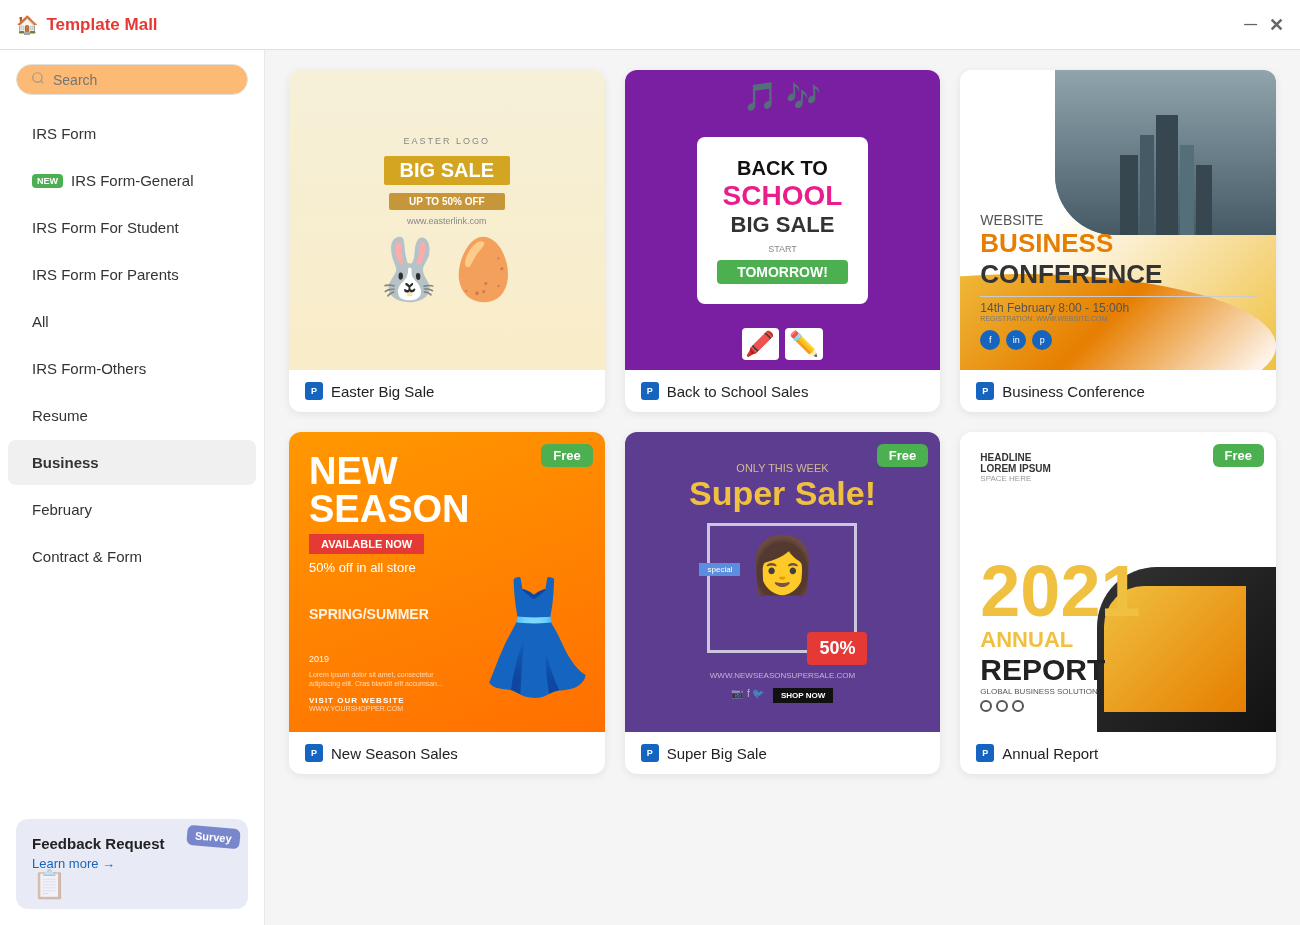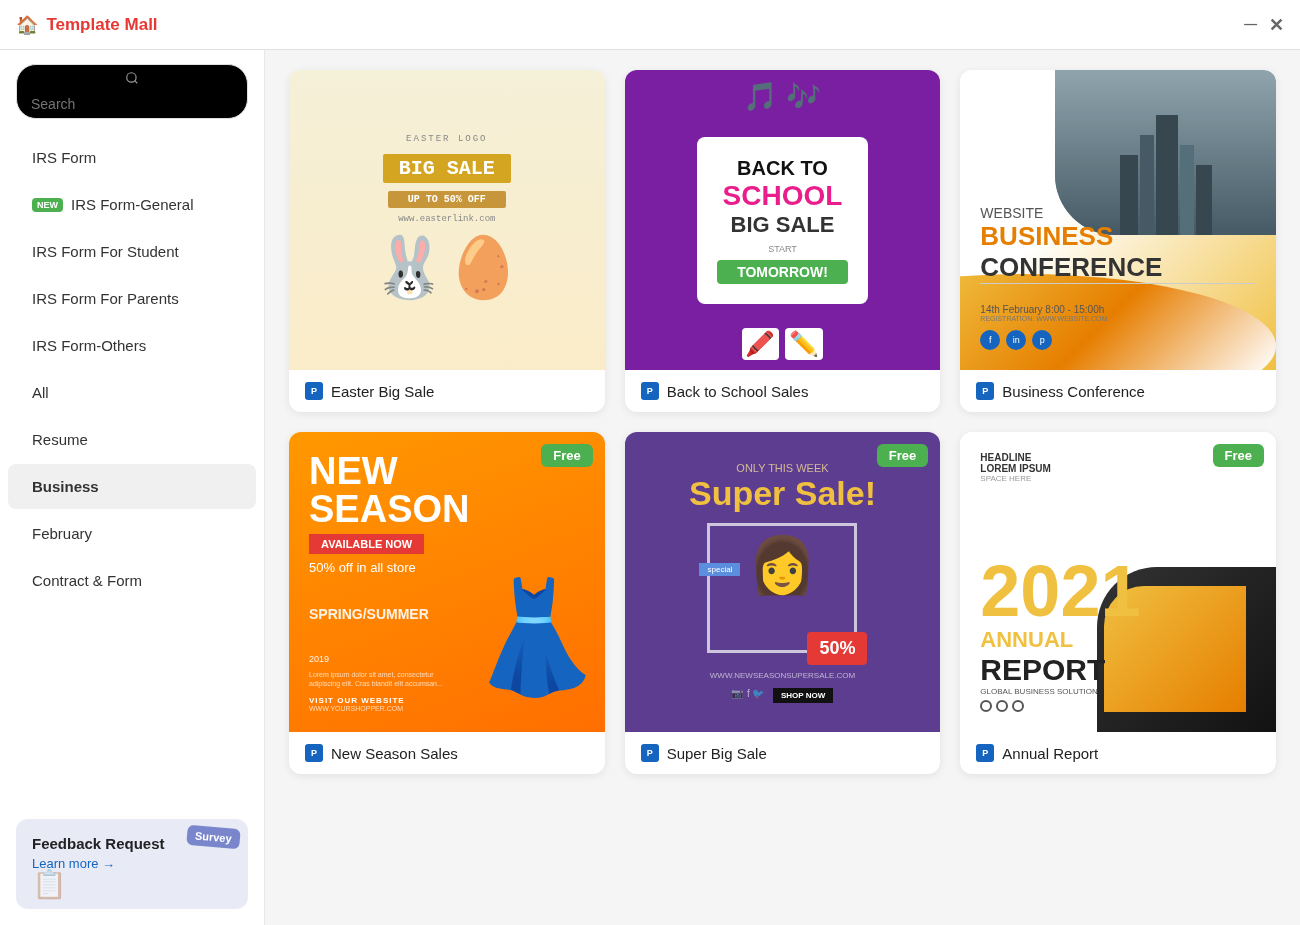--- a/index.html
+++ b/index.html
@@ -53,28 +53,27 @@
       background: #ffffff;
       border-right: 1px solid #e8e8e8;
       display: flex;
       flex-direction: column;
       overflow-y: auto;
       position: relative;
     }
     
     .search-bar {
       margin: 14px 16px;
-      background: #000000;
+      background: #fdba74;
       border: 1px solid #e0e0e0;
       border-radius: 20px;
       display: flex;
       align-items: center;
       padding: 6px 14px;
       gap: 8px;
-      flex-direction: column;
     }
     
     .search-bar input {
       border: none;
       background: transparent;
       outline: none;
       font-size: 14px;
       color: #666;
       width: 100%;
     }
@@ -236,21 +235,20 @@
     
     .easter-bg {
       background: linear-gradient(180deg, #f5f0d8 0%, #faecc8 100%);
       display: flex;
       flex-direction: column;
       align-items: center;
       justify-content: center;
       padding: 20px;
       text-align: left;
       height: 100%;
-      font-family: Liberation Mono, monospace;
     }
     
     .easter-logo {
       font-size: 9px;
       color: #888;
       letter-spacing: 2px;
       text-transform: uppercase;
       margin-bottom: 4px;
     }
     
@@ -376,24 +374,25 @@
     }
     
     .conf-conference {
       font-size: 26px;
       font-weight: 900;
       color: #333;
       text-transform: uppercase;
     }
     
     .conf-date {
-      font-size: 10px;
+      font-size: 12px;
       color: #555;
+      margin-top: 6px;
       border-top: 1px solid #ccc;
-      padding-top: 20px;
+      padding-top: 4px;
     }
     
     .conf-reg {
       font-size: 7px;
       color: #777;
     }
     
     .conf-social {
       display: flex;
       gap: 6px;
@@ -635,25 +634,25 @@
 
         <div class="sidebar-item">
           <span>IRS Form For Student</span>
         </div>
 
         <div class="sidebar-item">
           <span>IRS Form For Parents</span>
         </div>
 
         <div class="sidebar-item">
+          <span>All</span>
+        </div>
+
+        <div class="sidebar-item">
           <span>IRS Form-Others</span>
-        </div>
-
-        <div class="sidebar-item">
-          <span>All</span>
         </div>
 
         <div class="sidebar-item">
           <span>Resume</span>
         </div>
 
         <div class="sidebar-item active">
           <span>Business</span>
         </div>
 

